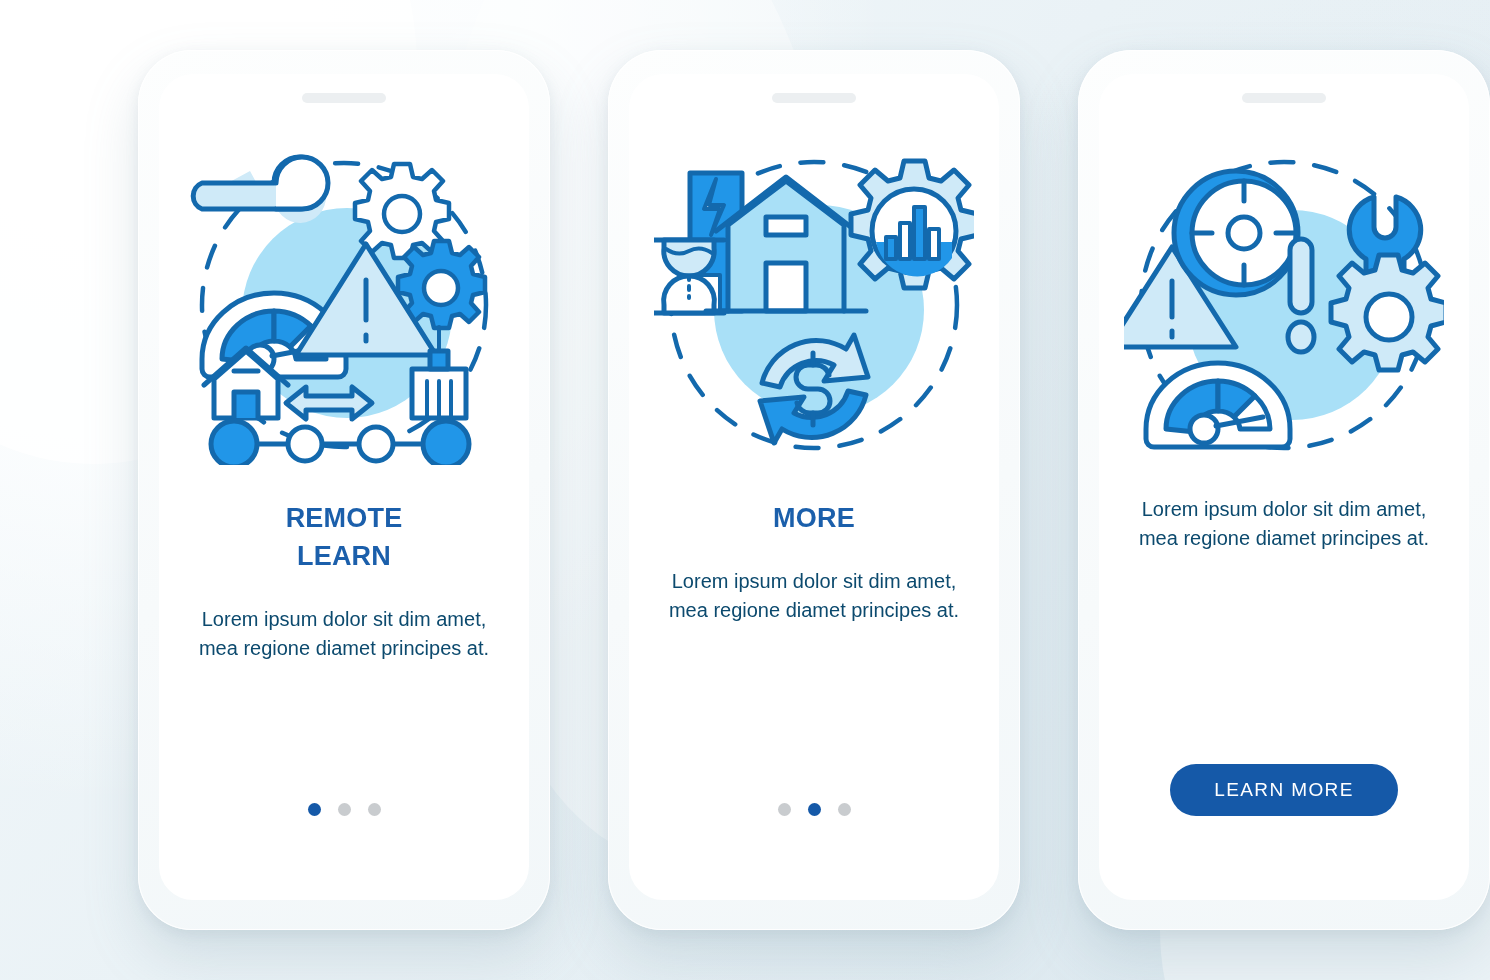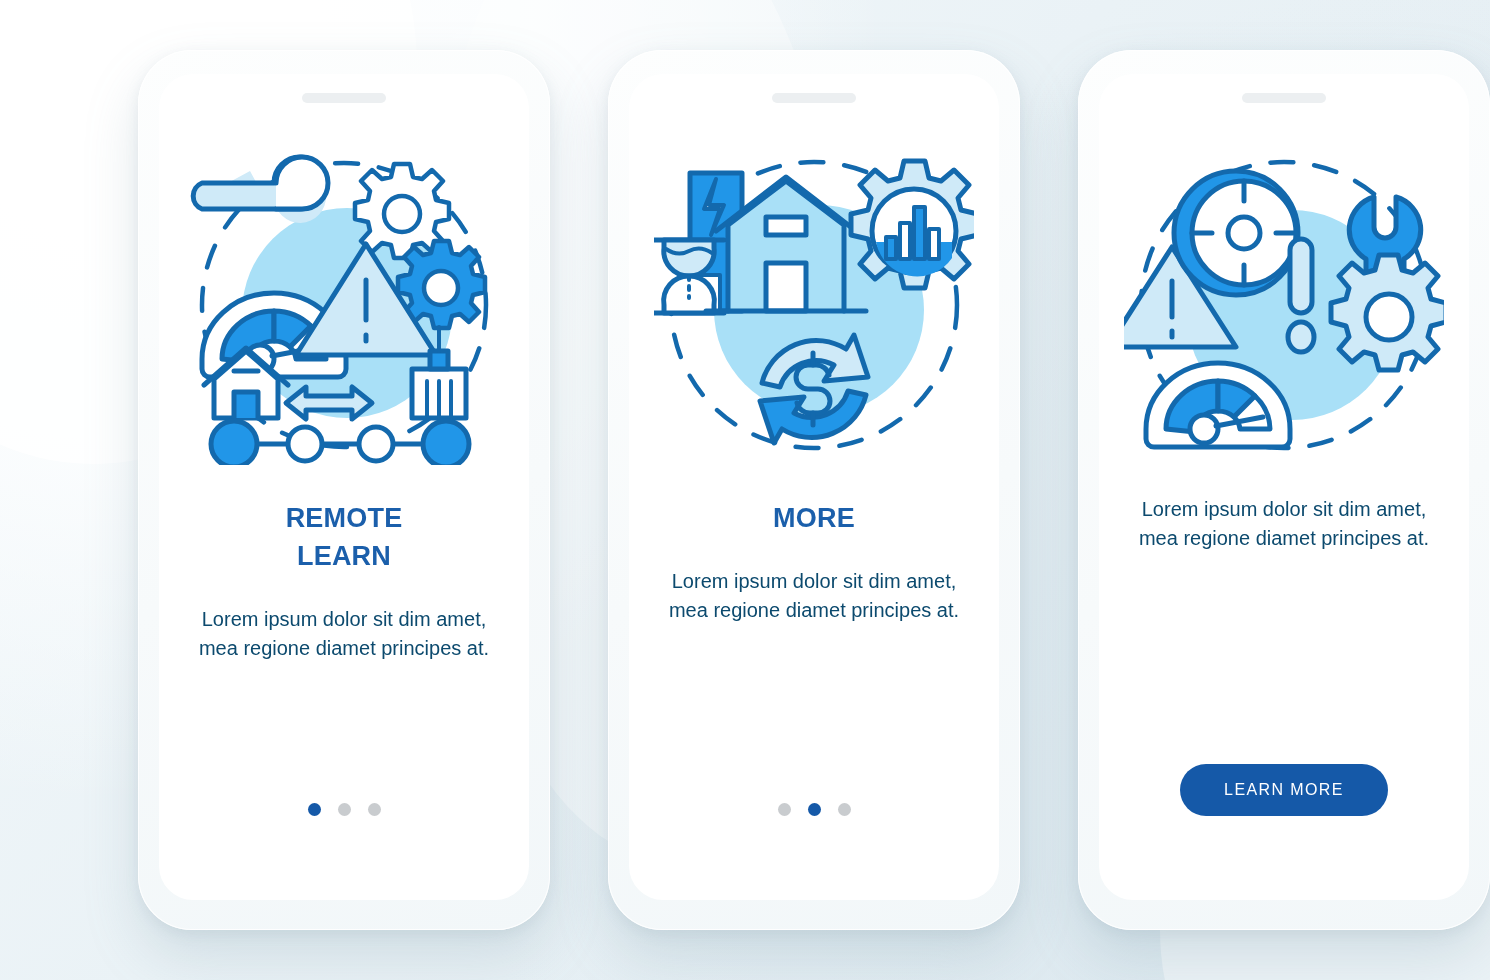--- a/index.html
+++ b/index.html
@@ -126,21 +126,21 @@
 
   .dots { display: flex; gap: 17px; align-items: center; }
   .dot { width: 13px; height: 13px; border-radius: 50%; background: #c9cccf; }
   .dot.active { background: #1559a8; }
 
   .learn-btn {
     border: none;
     background: #1559a8;
     color: #ffffff;
     font-family: "Liberation Sans", sans-serif;
-    font-size: 16px;
+    font-size: 19px;
     letter-spacing: 1.4px;
     padding: 0 44px;
     height: 52px;
     border-radius: 26px;
     cursor: pointer;
     white-space: nowrap;
   }
 </style>
 </head>
 <body>

